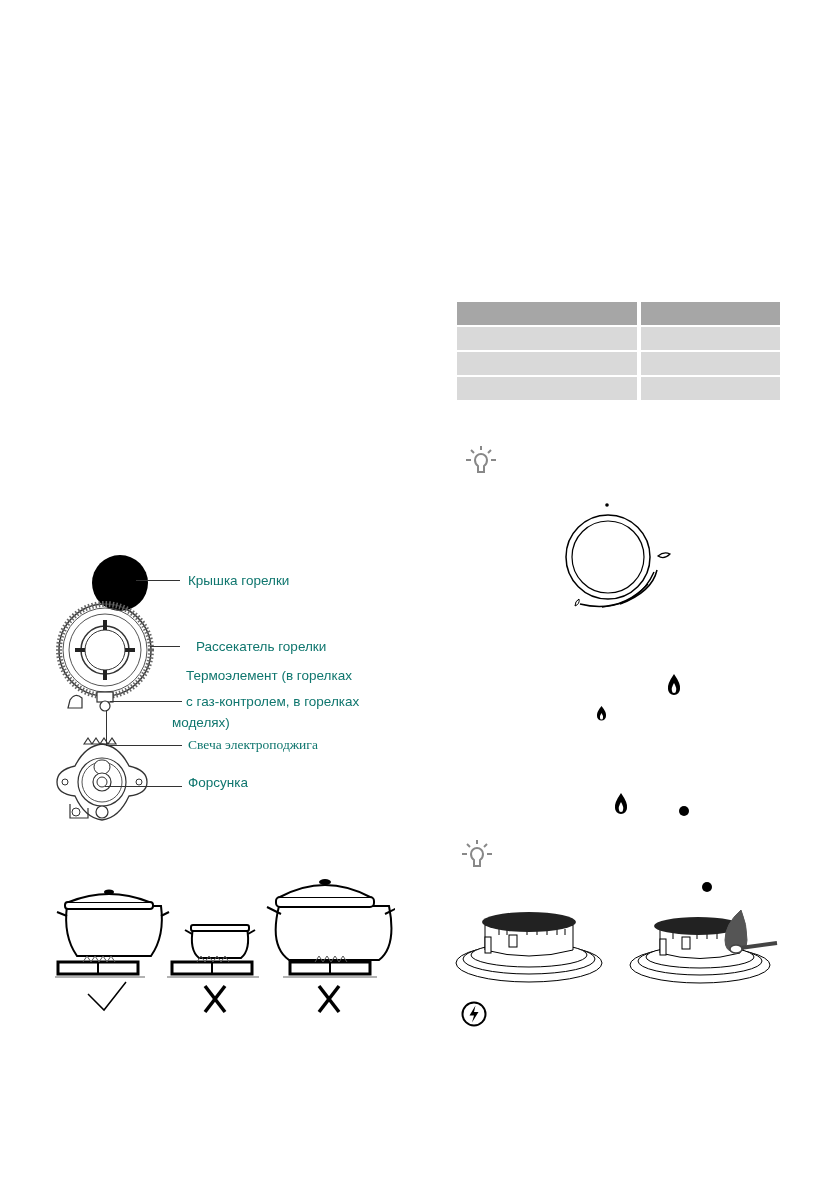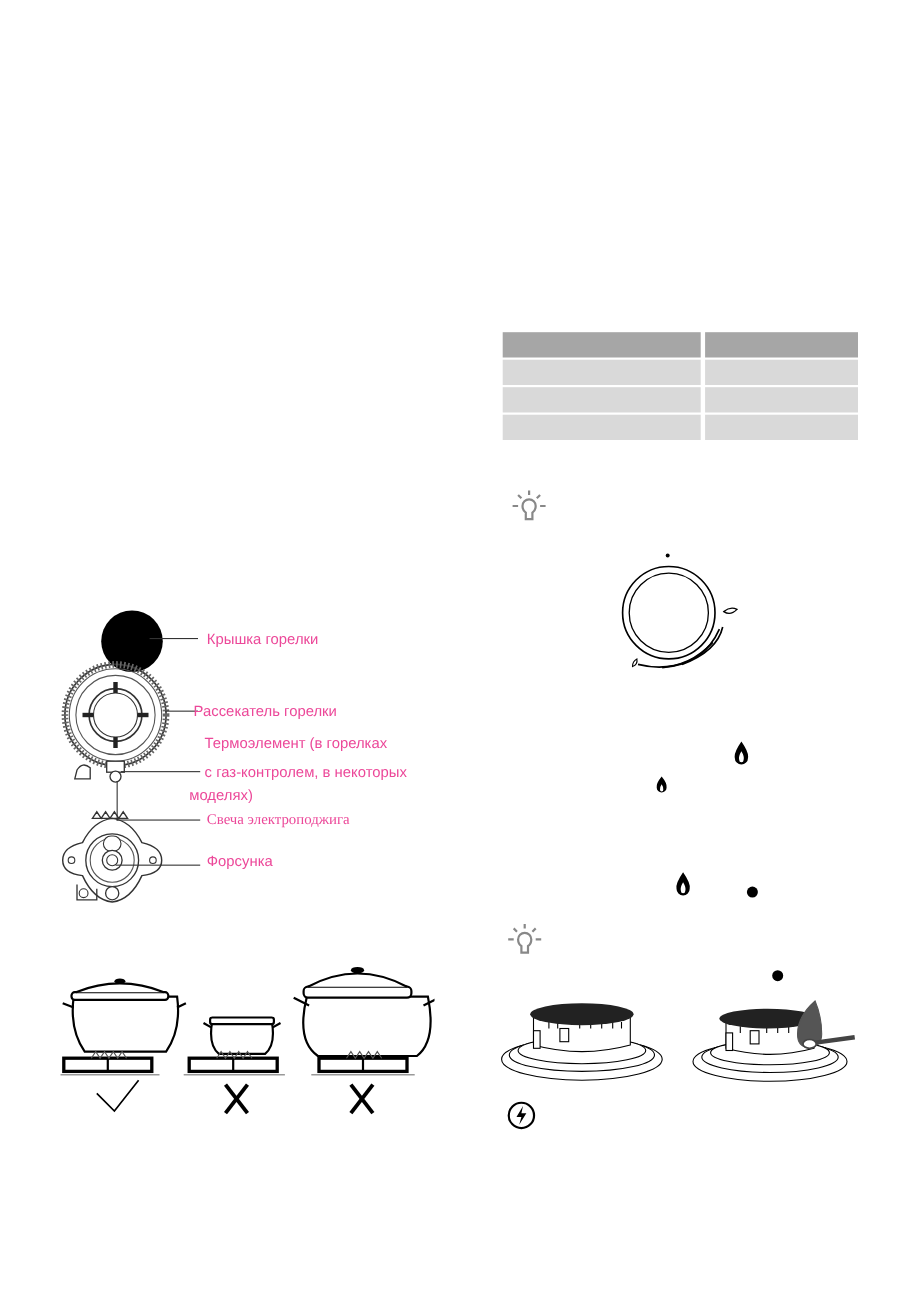--- a/index.html
+++ b/index.html
@@ -1,19 +1,19 @@
 <!DOCTYPE html>
 <html><head>
   <meta charset="utf-8">
   <style>
     html, body { margin: 0; padding: 0; background: #ffffff; }
     body { width: 839px; height: 1191px; position: relative; overflow: hidden;
            font-family: "Liberation Sans", sans-serif; color: #1a1a1a; }
     .abs { position: absolute; }
-    .label { position: absolute; font-size: 13.5px; line-height: 17px; color: #ec4899; white-space: nowrap; }
+    .label { position: absolute; font-size: 13.5px; line-height: 17px; color: #0f766e; white-space: nowrap; }
     .leader { position: absolute; background: #333; height: 1px; }
     .vleader { position: absolute; background: #333; width: 1px; }
     
     .tbl { position: absolute; left: 457px; top: 302px; width: 323px; }
     .trow { display: flex; margin-bottom: 2px; }
     .trow .c1 { width: 180px; height: 23px; margin-right: 4px; }
     .trow .c2 { width: 139px; height: 23px; }
     .thead .c1, .thead .c2 { background: #a6a6a6; }
     .tbody .c1, .tbody .c2 { background: #d9d9d9; }
     .trow.gap { margin-top: 1px; }
@@ -58,25 +58,25 @@
       <circle cx="-26" cy="30" r="4" fill="none" stroke="#333"></circle>
       <circle cx="0" cy="30" r="6" fill="#fff" stroke="#333" stroke-width="1.2"></circle>
     </g>
   </svg>
 </div>
 
 <div class="leader" style="left:136px; top:580px; width:44px;"></div>
 <div class="label" style="left:188px; top:572px;">Крышка горелки</div>
 
 <div class="leader" style="left:150px; top:646px; width:30px;"></div>
-<div class="label" style="left:176px; top:638px;">Рассекатель горелки</div>
+<div class="label" style="left:196px; top:638px;">Рассекатель горелки</div>
 
 <div class="label" style="left:186px; top:667px;">Термоэлемент (в горелках</div>
 <div class="leader" style="left:110px; top:701px; width:72px;"></div>
-<div class="label" style="left:186px; top:693px;">с газ-контролем, в некоторых</div>
+<div class="label" style="left:186px; top:693px;">с газ-контролем, в горелках</div>
 <div class="label" style="left:172px; top:714px;">моделях)</div>
 
 <div class="vleader" style="left:106px; top:710px; height:36px;"></div>
 <div class="leader" style="left:106px; top:745px; width:76px;"></div>
 <div class="label" style="left:188px; top:736px;font-family:Liberation Serif, serif;">Свеча электроподжига</div>
 
 <div class="leader" style="left:105px; top:786px; width:77px;"></div>
 <div class="label" style="left:188px; top:774px;">Форсунка</div>
 
 <div class="abs" style="left:55px; top:870px; width:340px; height:150px;">

